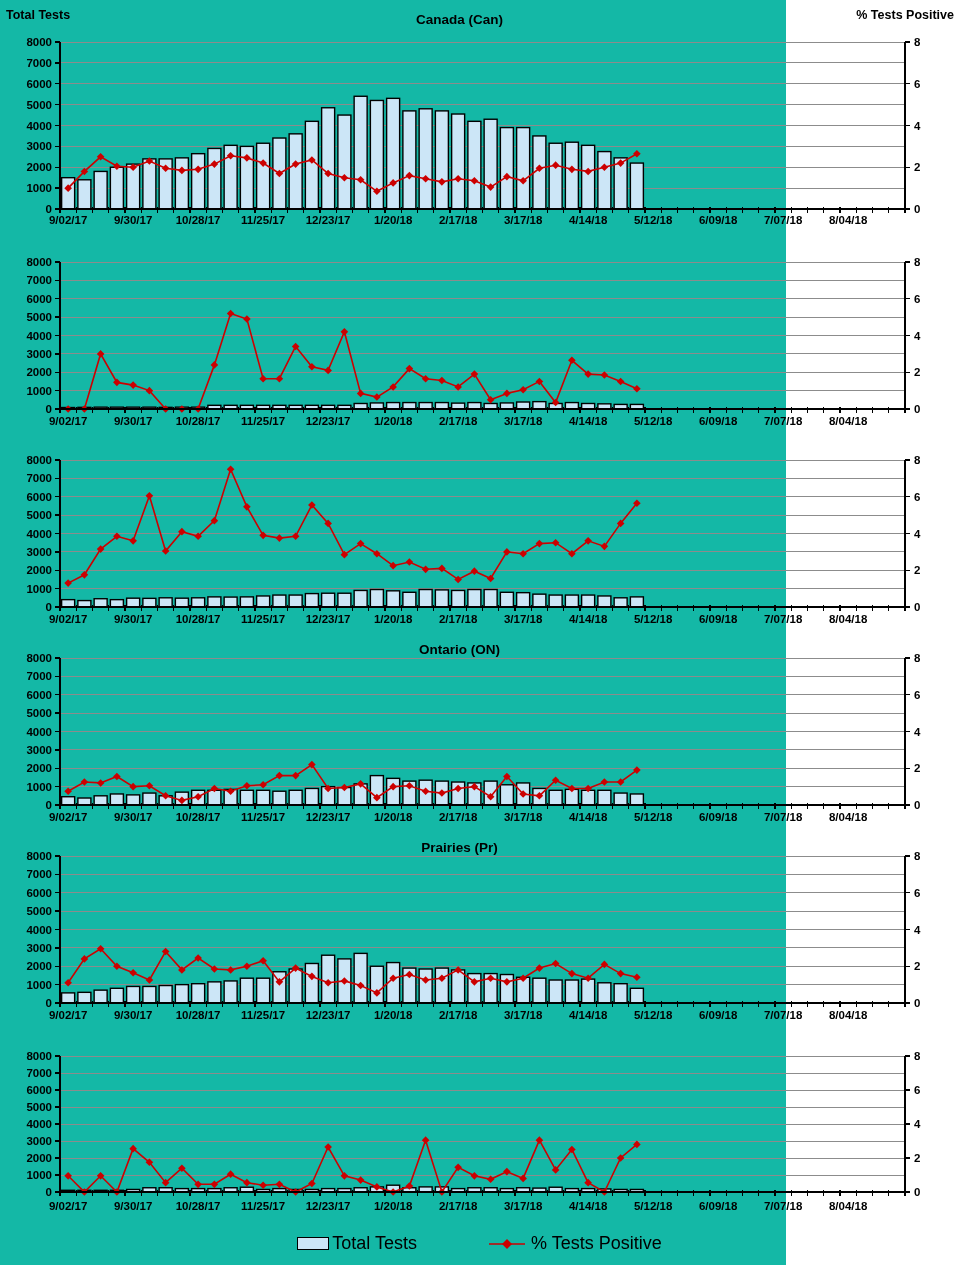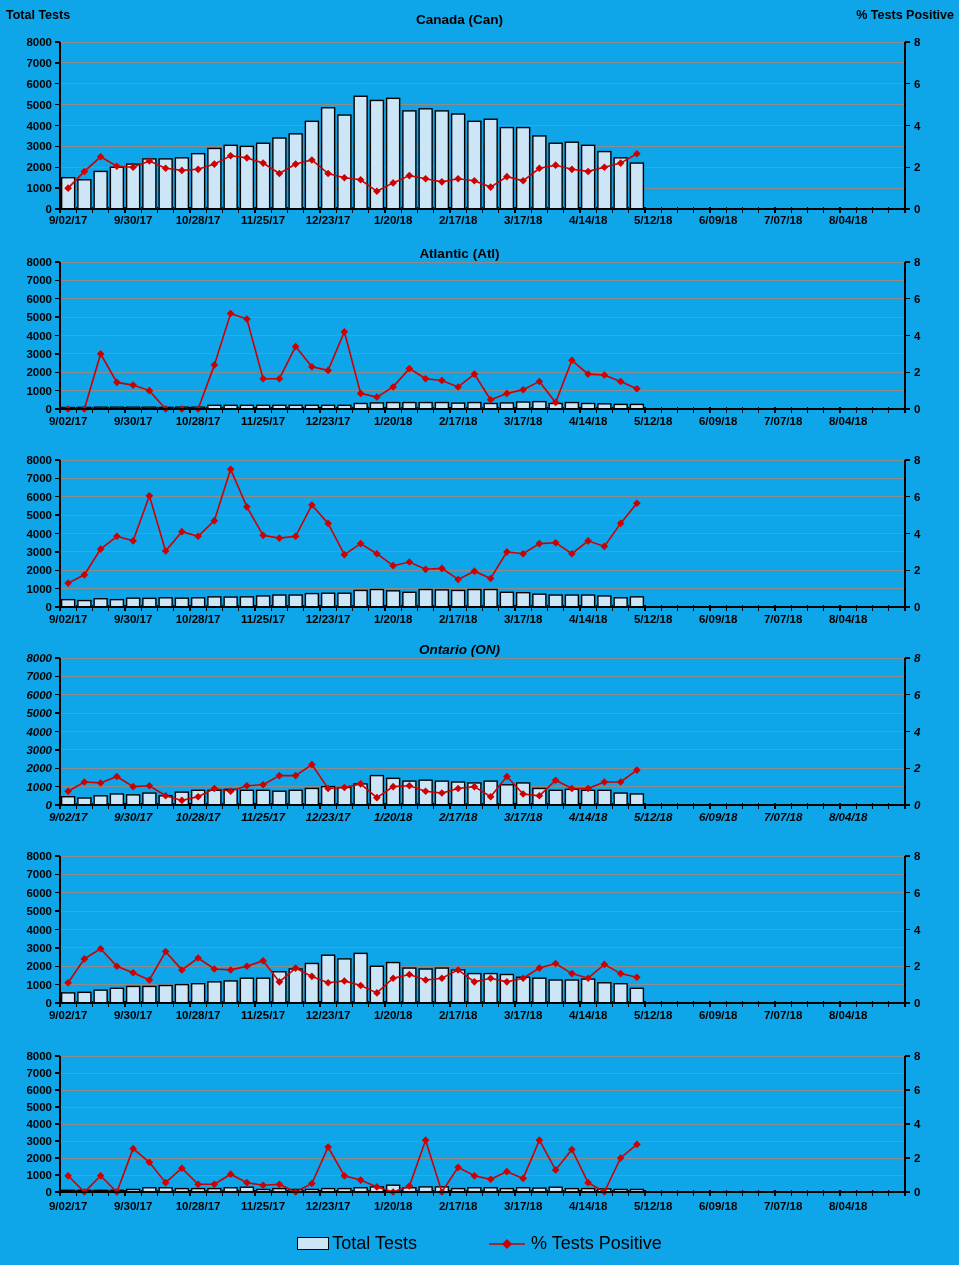--- a/index.html
+++ b/index.html
@@ -1,17 +1,17 @@
 <!DOCTYPE html>
 <html><head>
 <meta charset="utf-8">
 <style>
   html,body{margin:0;padding:0;background:#ffffff;}
   body{width:959px;height:1265px;overflow:hidden;font-family:"Liberation Sans",sans-serif;-webkit-font-smoothing:antialiased;}
-  .page{position:relative;width:959px;height:1265px;background:#0ea5e9;}
+  .page{position:relative;width:786px;height:1265px;background:#14b8a6;}
   .panel{position:relative;width:959px;}
   .panel-title{position:absolute;left:0;right:40px;text-align:center;font-size:13.5px;font-weight:bold;color:#000;}
   .panel[data-panel="0"] .panel-title{top:12px;}
   .panel:not([data-panel="0"]) .panel-title{top:8px;}
   .axis-header{position:absolute;top:8px;font-size:12.5px;font-weight:bold;color:#000;}
   .axis-header.left{left:6px;}
   .axis-header.right{right:5px;}
   svg{display:block;}
   .legend{width:959px;height:43px;display:flex;align-items:center;justify-content:center;gap:70px;}
   .legend-item{display:flex;align-items:center;font-size:18px;color:#000;}
@@ -213,21 +213,20 @@
           <text x="588.1" y="224" text-anchor="middle">4/14/18</text>
           <text x="653.1" y="224" text-anchor="middle">5/12/18</text>
           <text x="718.1" y="224" text-anchor="middle">6/09/18</text>
           <text x="783.1" y="224" text-anchor="middle">7/07/18</text>
           <text x="848.1" y="224" text-anchor="middle">8/04/18</text>
         </g>
       </svg>
     </section>
 
   <section class="panel" data-panel="1" style="height: 198px;">
-    <div class="panel-title">Atlantic (Atl)</div>
   <svg width="959" height="198">
         <g shape-rendering="crispEdges">
           <line x1="60" x2="905" y1="152.625" y2="152.625" stroke="#8C8C8C" stroke-width="1"></line>
           <line x1="60" x2="905" y1="134.25" y2="134.25" stroke="#8C8C8C" stroke-width="1"></line>
           <line x1="60" x2="905" y1="115.875" y2="115.875" stroke="#8C8C8C" stroke-width="1"></line>
           <line x1="60" x2="905" y1="97.5" y2="97.5" stroke="#8C8C8C" stroke-width="1"></line>
           <line x1="60" x2="905" y1="79.125" y2="79.125" stroke="#8C8C8C" stroke-width="1"></line>
           <line x1="60" x2="905" y1="60.75" y2="60.75" stroke="#8C8C8C" stroke-width="1"></line>
           <line x1="60" x2="905" y1="42.375" y2="42.375" stroke="#8C8C8C" stroke-width="1"></line>
           <line x1="60" x2="905" y1="24" y2="24" stroke="#8C8C8C" stroke-width="1"></line>
@@ -599,21 +598,21 @@
           <text x="523.1" y="187" text-anchor="middle">3/17/18</text>
           <text x="588.1" y="187" text-anchor="middle">4/14/18</text>
           <text x="653.1" y="187" text-anchor="middle">5/12/18</text>
           <text x="718.1" y="187" text-anchor="middle">6/09/18</text>
           <text x="783.1" y="187" text-anchor="middle">7/07/18</text>
           <text x="848.1" y="187" text-anchor="middle">8/04/18</text>
         </g>
       </svg>
     </section>
 
-  <section class="panel" data-panel="3" style="height: 198px; font-style: italic;">
+  <section class="panel" data-panel="3" style="height: 198px;">
     <div class="panel-title">Ontario (ON)</div>
   <svg width="959" height="198">
         <g shape-rendering="crispEdges">
           <line x1="60" x2="905" y1="152.625" y2="152.625" stroke="#8C8C8C" stroke-width="1"></line>
           <line x1="60" x2="905" y1="134.25" y2="134.25" stroke="#8C8C8C" stroke-width="1"></line>
           <line x1="60" x2="905" y1="115.875" y2="115.875" stroke="#8C8C8C" stroke-width="1"></line>
           <line x1="60" x2="905" y1="97.5" y2="97.5" stroke="#8C8C8C" stroke-width="1"></line>
           <line x1="60" x2="905" y1="79.125" y2="79.125" stroke="#8C8C8C" stroke-width="1"></line>
           <line x1="60" x2="905" y1="60.75" y2="60.75" stroke="#8C8C8C" stroke-width="1"></line>
           <line x1="60" x2="905" y1="42.375" y2="42.375" stroke="#8C8C8C" stroke-width="1"></line>
@@ -794,20 +793,21 @@
           <text x="588.1" y="187" text-anchor="middle">4/14/18</text>
           <text x="653.1" y="187" text-anchor="middle">5/12/18</text>
           <text x="718.1" y="187" text-anchor="middle">6/09/18</text>
           <text x="783.1" y="187" text-anchor="middle">7/07/18</text>
           <text x="848.1" y="187" text-anchor="middle">8/04/18</text>
         </g>
       </svg>
     </section>
 
   <section class="panel" data-panel="4" style="height: 198px;">
+    <div class="panel-title">Prairies (Pr)</div>
   <svg width="959" height="198">
         <g shape-rendering="crispEdges">
           <line x1="60" x2="905" y1="152.625" y2="152.625" stroke="#8C8C8C" stroke-width="1"></line>
           <line x1="60" x2="905" y1="134.25" y2="134.25" stroke="#8C8C8C" stroke-width="1"></line>
           <line x1="60" x2="905" y1="115.875" y2="115.875" stroke="#8C8C8C" stroke-width="1"></line>
           <line x1="60" x2="905" y1="97.5" y2="97.5" stroke="#8C8C8C" stroke-width="1"></line>
           <line x1="60" x2="905" y1="79.125" y2="79.125" stroke="#8C8C8C" stroke-width="1"></line>
           <line x1="60" x2="905" y1="60.75" y2="60.75" stroke="#8C8C8C" stroke-width="1"></line>
           <line x1="60" x2="905" y1="42.375" y2="42.375" stroke="#8C8C8C" stroke-width="1"></line>
           <line x1="60" x2="905" y1="24" y2="24" stroke="#8C8C8C" stroke-width="1"></line>

